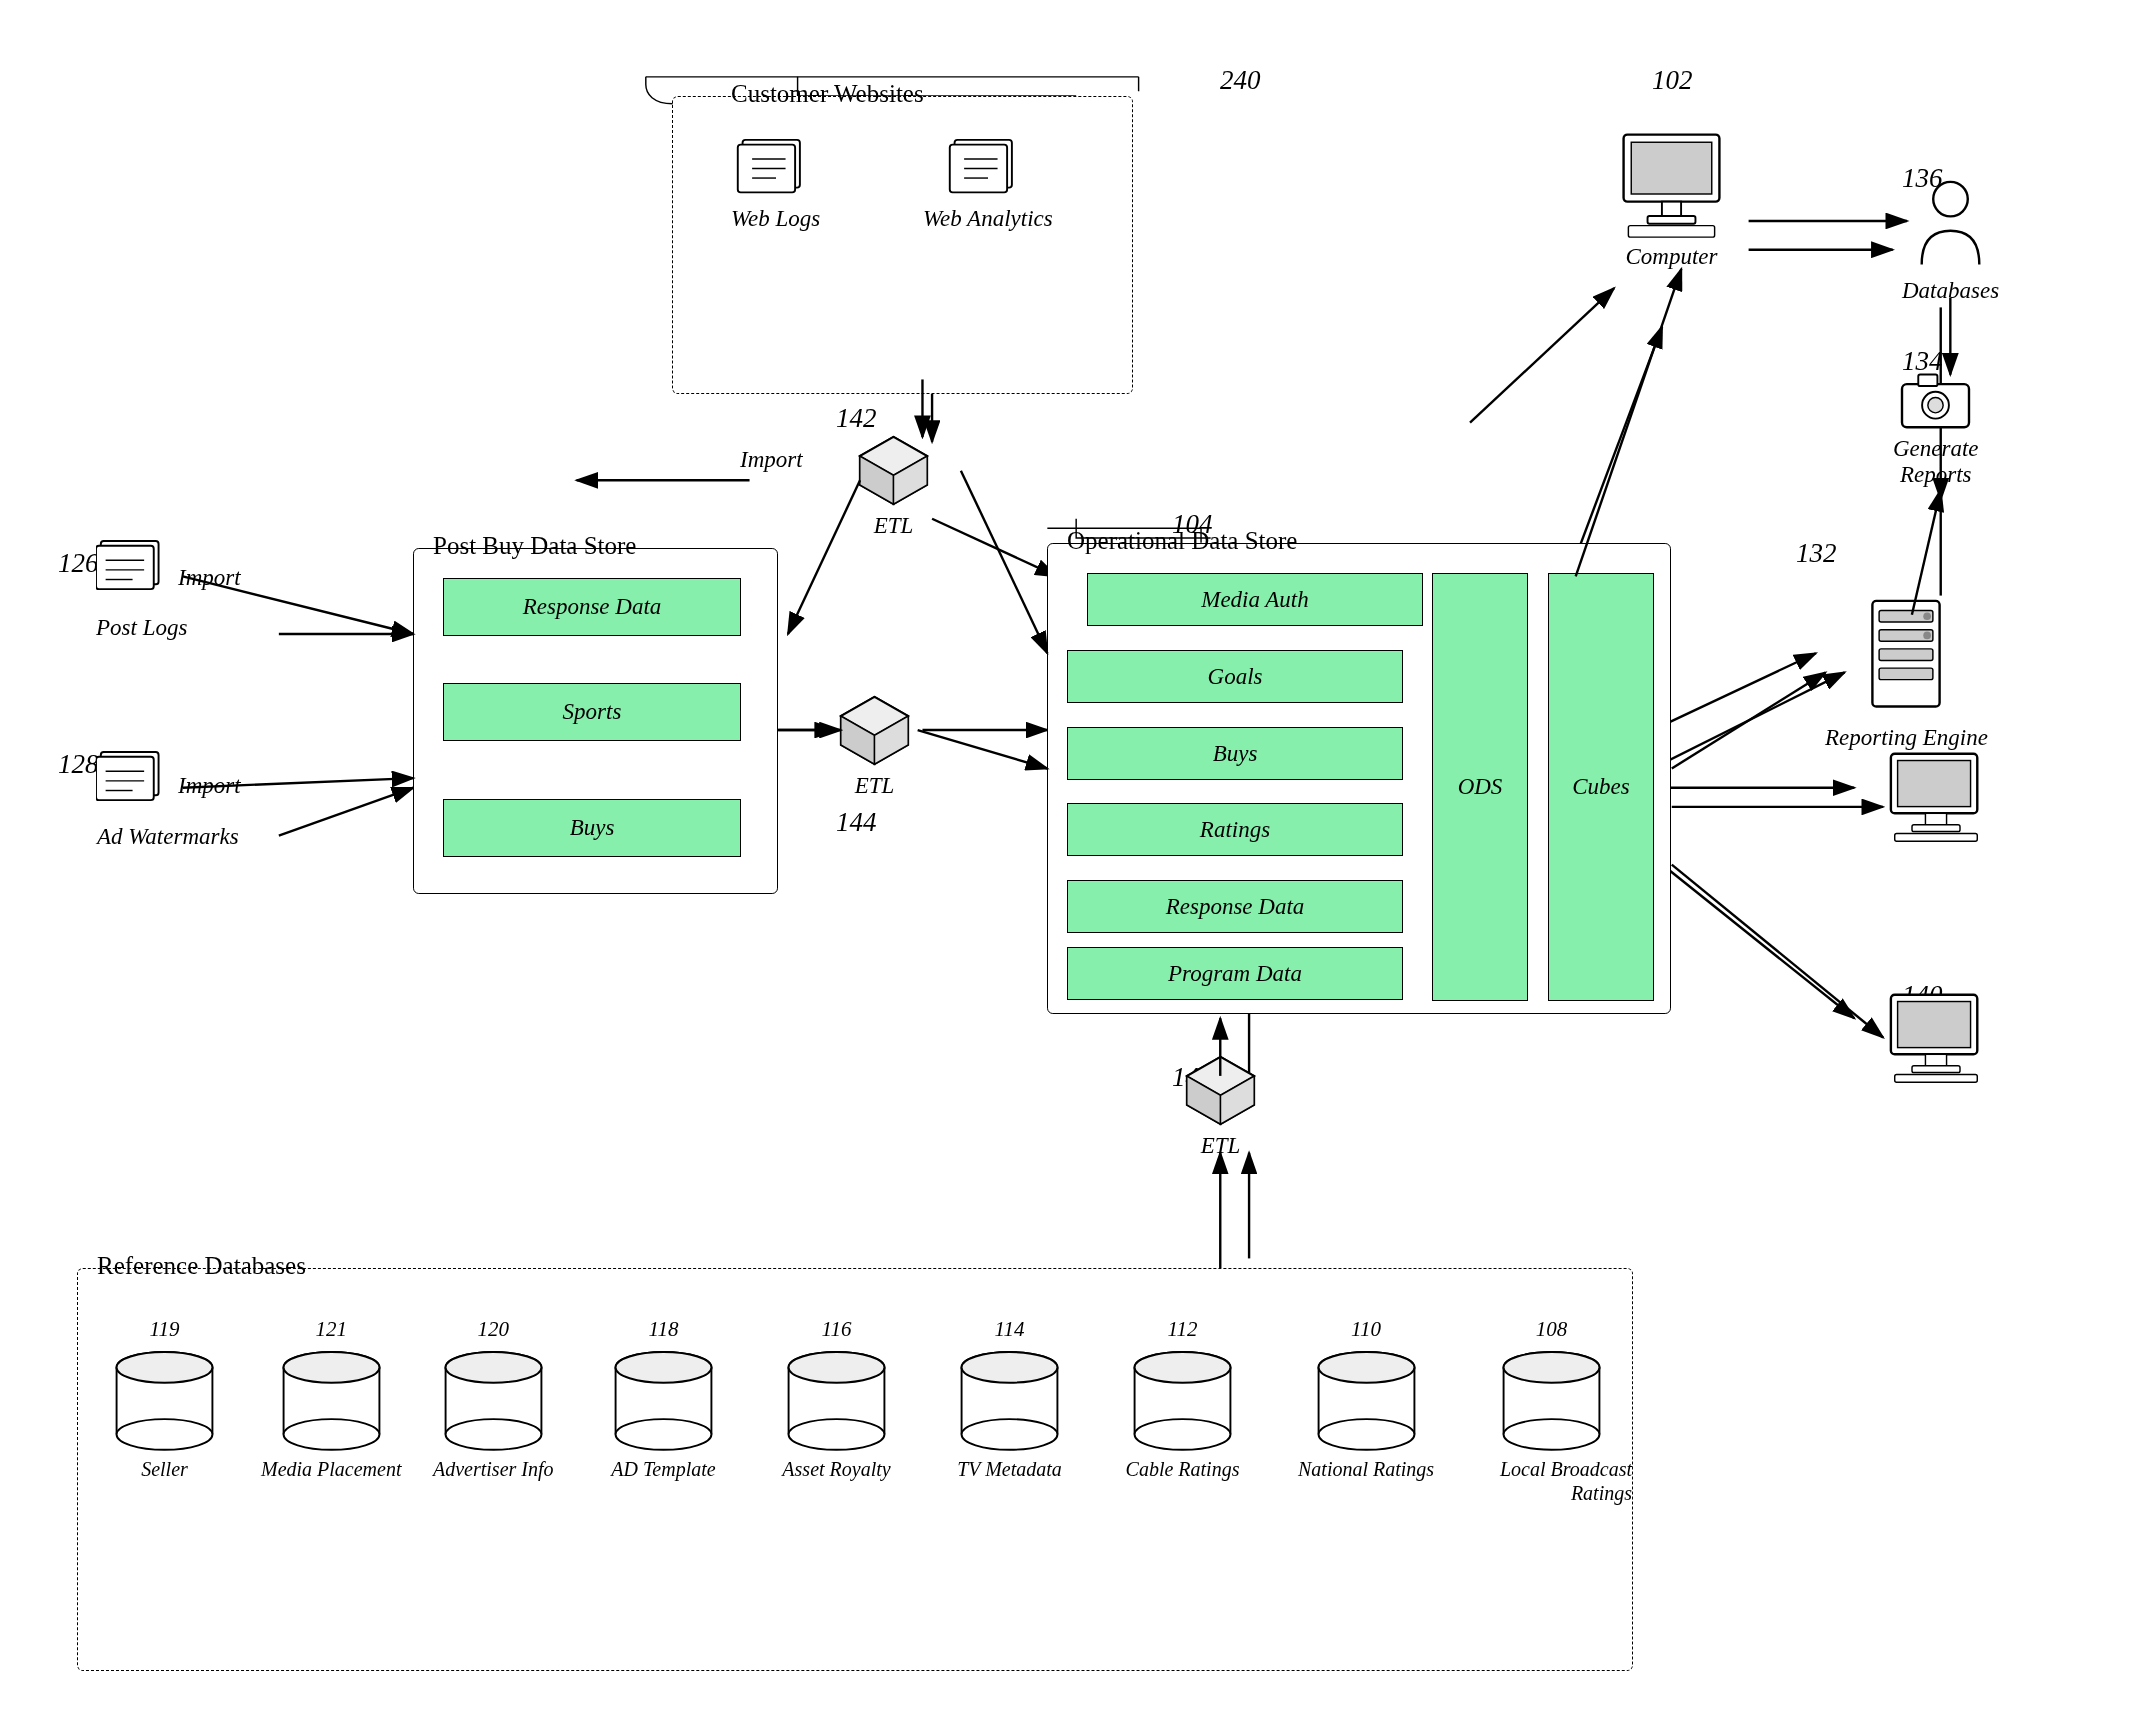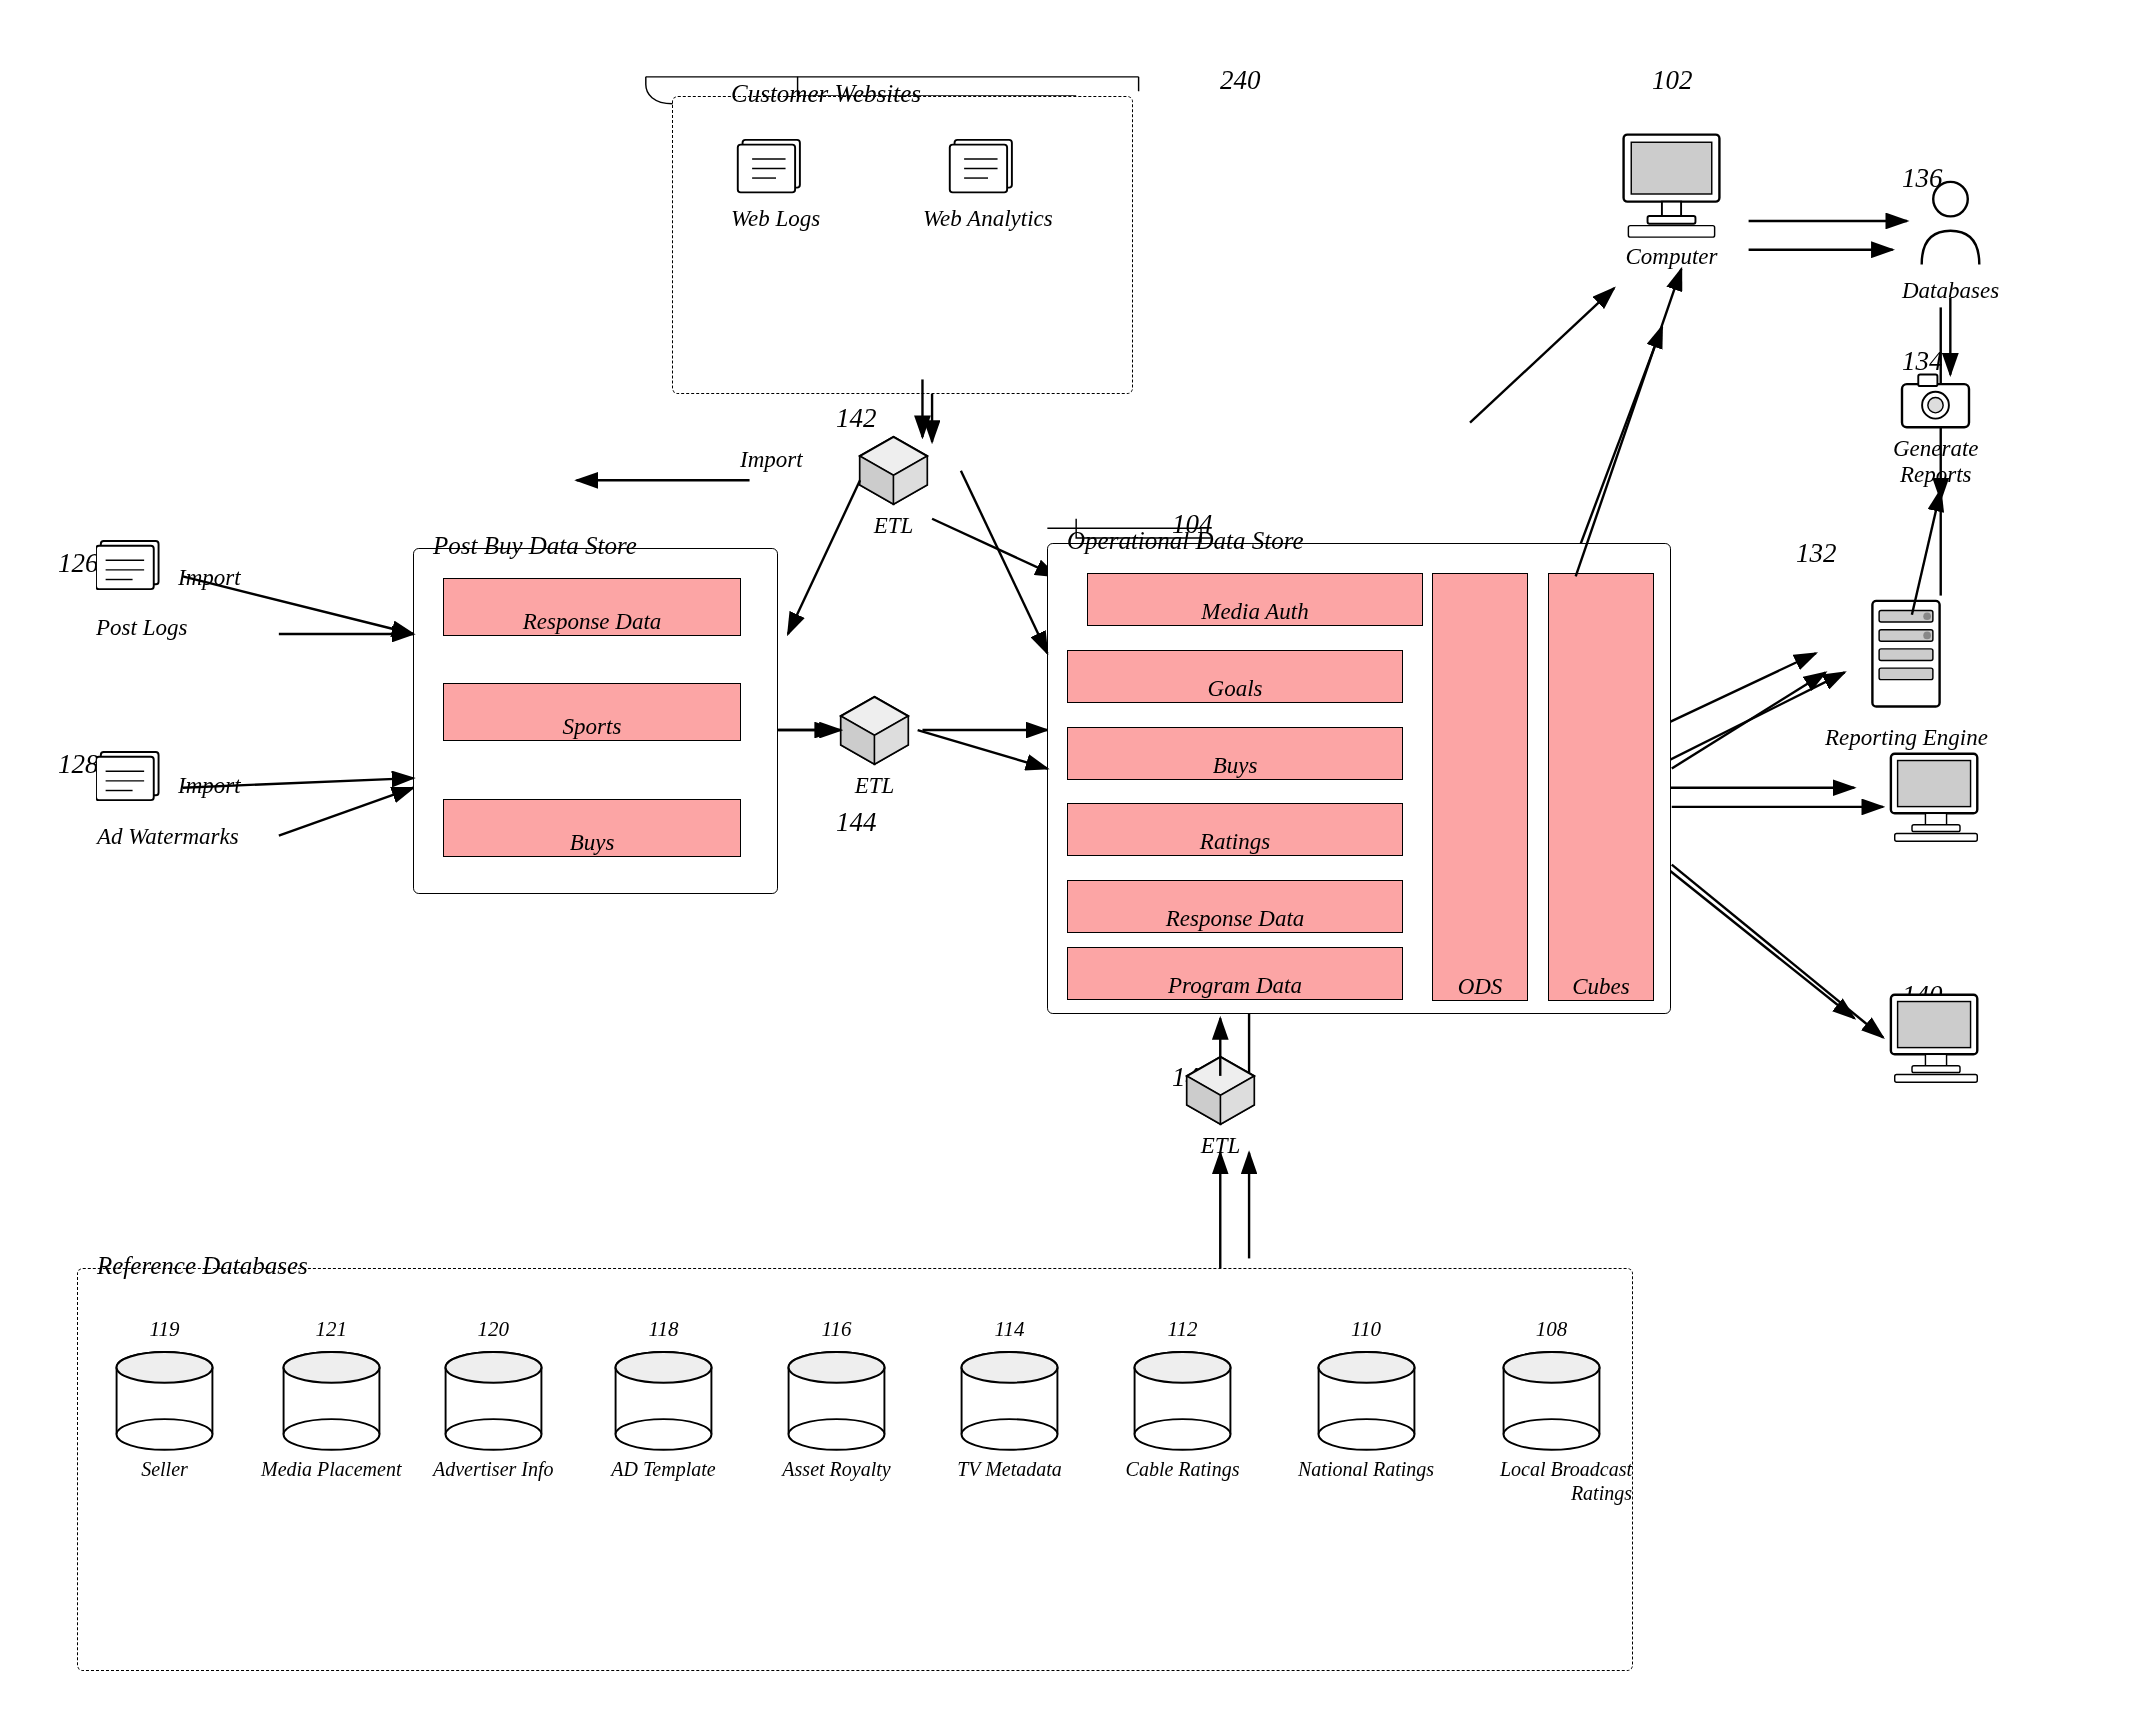--- a/index.html
+++ b/index.html
@@ -19,34 +19,33 @@
     }
     
     .box {
       position: absolute;
       border: 1.9px solid #000;
       border-radius: 5.8px;
       background: #fff;
     }
     .box-label {
       position: absolute;
-      font-style: italic;
       font-size: 25px;
     }
     .ref-number {
       position: absolute;
       font-style: italic;
       font-size: 27px;
     }
     .inner-box {
       position: absolute;
       border: 1.4px solid #000;
-      background: #fca5a5;
+      background: #86efac;
       display: flex;
-      align-items: flex-end;
+      align-items: center;
       justify-content: center;
     }
     .inner-box-text {
       font-style: italic;
       font-size: 23px;
       text-align: center;
     }
     
     .svg-overlay {
       position: absolute;

